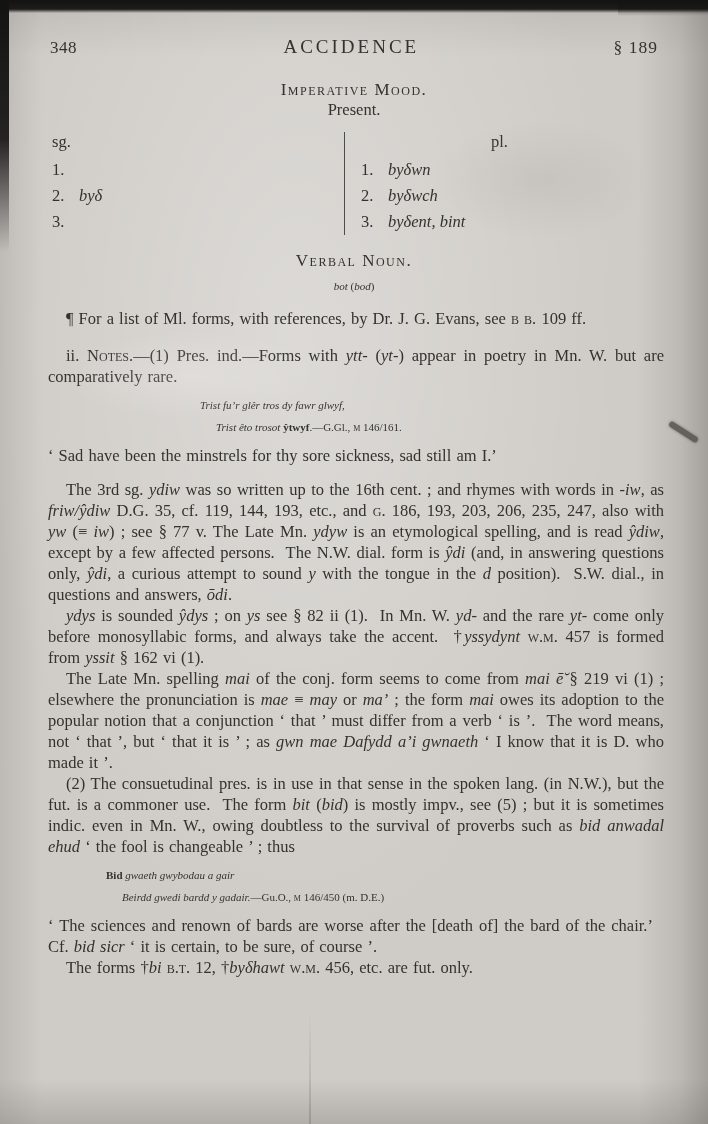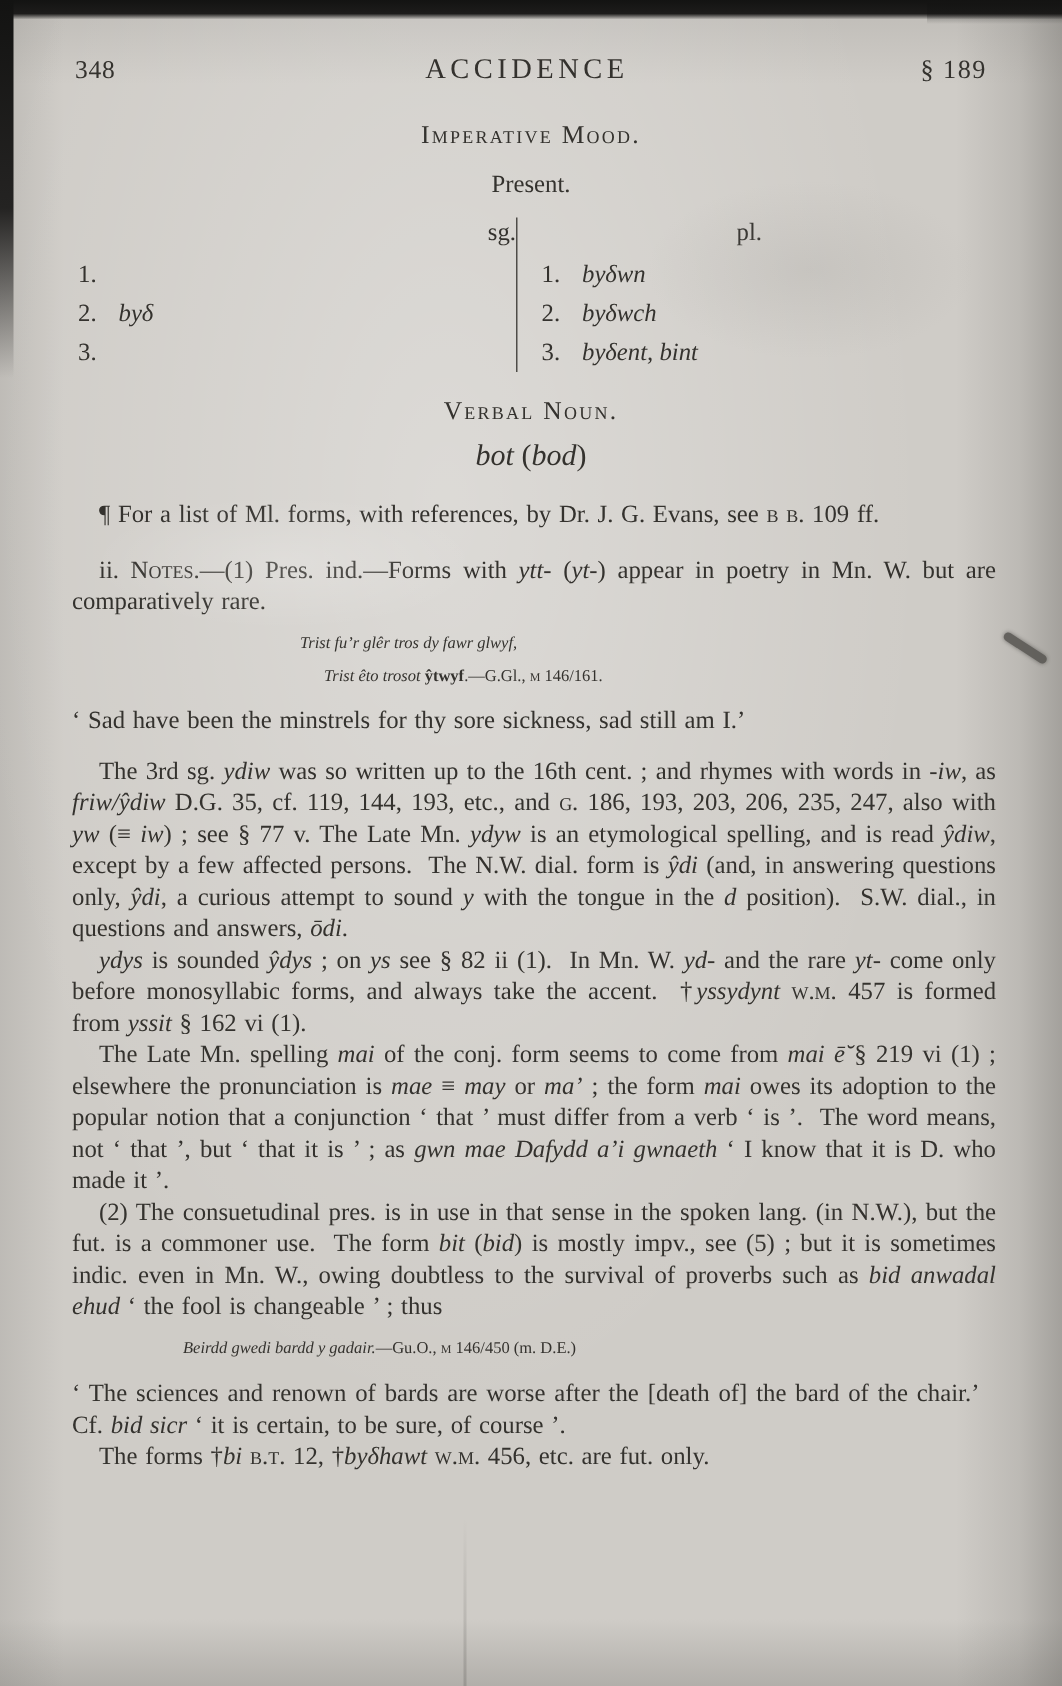--- a/index.html
+++ b/index.html
@@ -31,33 +31,33 @@
   i{font-style:italic;}
   b{font-weight:bold;text-align:right;}
   .body-text{font-size:16.5px;line-height:21px;text-align:justify;word-spacing:1px;}
 
   .header-row{display:flex;justify-content:space-between;align-items:baseline;padding:36px 50px 0 50px;}
   .page-num{font-size:17px;letter-spacing:.5px;}
   .running-title{font-size:19px;letter-spacing:3px;transform:translateX(6px);}
   .section-mark{font-size:17.5px;letter-spacing:1px;text-align:right;}
 
   .h-mood{text-align:center;margin-top:22px;font-size:17px;font-variant:small-caps;letter-spacing:1.5px;}
-  .h-tense{text-align:center;margin-top:13px;font-size:16.5px;}
+  .h-tense{text-align:center;font-size:16.5px;}
 
   .paradigm{display:flex;margin:12px 44px 0 52px;font-size:16.5px;}
   .col-sg{width:292px;}
   .col-pl{flex:1;border-left:1.5px solid #4e4c48;padding-left:16px;}
-  .col-head{text-align:right;font-size:16.5px;margin-bottom:5px;}
+  .col-head{text-align:left;font-size:16.5px;margin-bottom:5px;}
   .col-head.pl{text-align:left;padding-left:130px;}
   .p-row{display:flex;line-height:26px;}
   .p-num{width:27px;flex:none;}
   .row-cont{display:inline-block;padding-left:26px;}
 
   .h-vn{text-align:center;margin-top:16px;font-size:17px;font-variant:small-caps;letter-spacing:1.5px;}
-  .vn-form{text-align:center;margin-top:9px;font-size:20px;}
+  .vn-form{text-align:center;margin-top:9px;font-size:11px;}
 
   .para{margin:0 44px 0 48px;}
   .indent{text-indent:18px;}
   .mt-lg{margin-top:16px;}
   .mt-md{margin-top:13px;}
   .mt-sm{margin-top:7px;}
   .verse{margin:8px 44px 0 48px;font-size:11px;line-height:21.5px;}
   .verse .v-line2{padding-left:16px;}
   .verse1-pad{padding-left:152px;}
   .verse2-pad{padding-left:58px;}
@@ -132,20 +132,21 @@
 
   <p class="para body-text indent mt-md">The 3rd sg. <i>ydiw</i> was so written up to the 16th cent. ; and rhymes with words in <i>-iw</i>, as <i>friw/ŷdiw</i> D.G. 35, cf. 119, 144, 193, etc., and <span class="sc">g.</span> 186, 193, 203, 206, 235, 247, also with <i>yw</i> (≡ <i>iw</i>) ; see § 77 v. The Late Mn. <i>ydyw</i> is an etymological spelling, and is read <i>ŷdiw</i>, except by a few affected persons.&nbsp; The N.W. dial. form is <i>ŷdi</i> (and, in answering questions only, <i>ŷdi</i>, a curious attempt to sound <i>y</i> with the tongue in the <i>d</i> position).&nbsp; S.W. dial., in questions and answers, <i>ōdi</i>.</p>
 
   <p class="para body-text indent"><i>ydys</i> is sounded <i>ŷdys</i> ; on <i>ys</i> see § 82 ii (1).&nbsp; In Mn. W. <i>yd-</i> and the rare <i>yt-</i> come only before monosyllabic forms, and always take the accent.&nbsp; †<i>yssydynt</i> <span class="sc">w.m.</span> 457 is formed from <i>yssit</i> § 162 vi (1).</p>
 
   <p class="para body-text indent">The Late Mn. spelling <i>mai</i> of the conj. form seems to come from <i>mai ē̆</i> § 219 vi (1) ; elsewhere the pronunciation is <i>mae</i> ≡ <i>may</i> or <i>ma’</i> ; the form <i>mai</i> owes its adoption to the popular notion that a conjunction ‘ that ’ must differ from a verb ‘ is ’.&nbsp; The word means, not ‘ that ’, but ‘ that it is ’ ; as <i>gwn mae Dafydd a’i gwnaeth</i> ‘ I know that it is D. who made it ’.</p>
 
   <p class="para body-text indent">(2) The consuetudinal pres. is in use in that sense in the spoken lang. (in N.W.), but the fut. is a commoner use.&nbsp; The form <i>bit</i> (<i>bid</i>) is mostly impv., see (5) ; but it is sometimes indic. even in Mn. W., owing doubtless to the survival of proverbs such as <i>bid anwadal ehud</i> ‘ the fool is changeable ’ ; thus</p>
 
   <div class="verse verse2-pad">
+    <div><b>Bid</b> <i>gwaeth gwybodau a gair</i></div>
     <div class="v-line2"><i>Beirdd gwedi bardd y gadair.</i>—Gu.O., <span class="sc">m</span> 146/450 (m. D.E.)</div>
   </div>
 
   <p class="para body-text mt-sm">‘ The sciences and renown of bards are worse after the [death of] the bard of the chair.’&nbsp;&nbsp; Cf. <i>bid sicr</i> ‘ it is certain, to be sure, of course ’.</p>
 
   <p class="para body-text indent">The forms †<i>bi</i> <span class="sc">b.t.</span> 12, †<i>byδhawt</i> <span class="sc">w.m.</span> 456, etc. are fut. only.</p>
 
 </div>
 
 </body></html>

